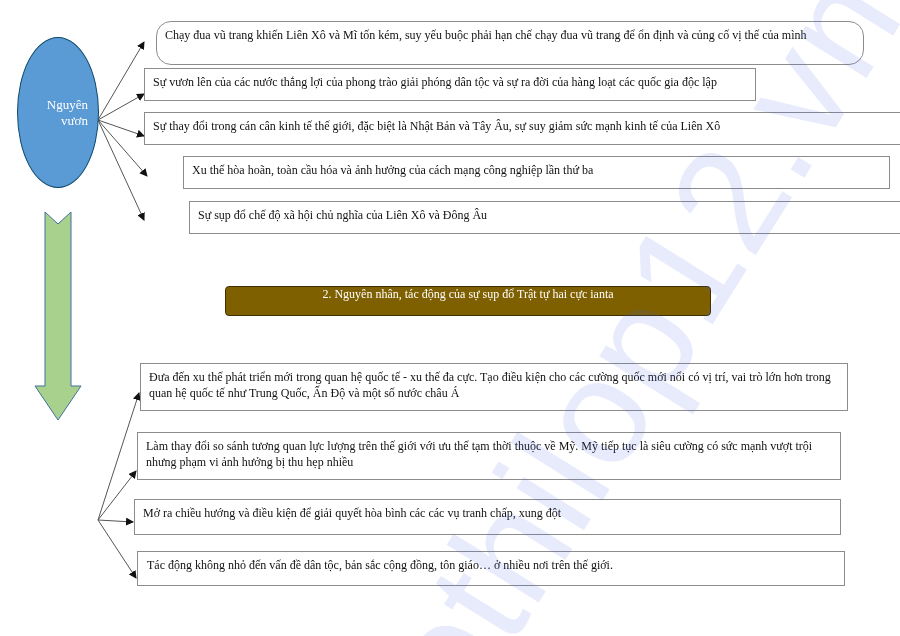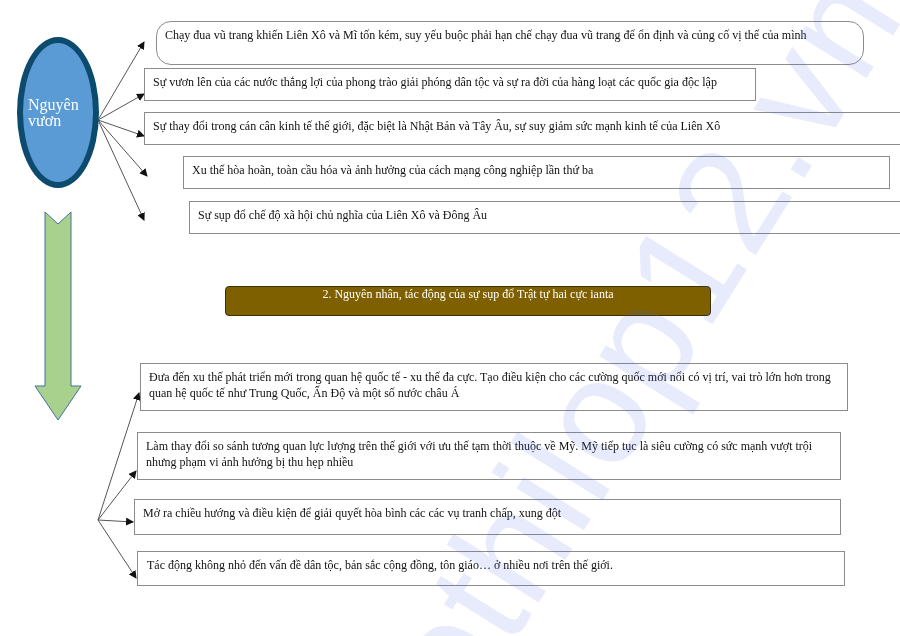--- a/index.html
+++ b/index.html
@@ -22,28 +22,28 @@
     }
     .connectors {
       position: absolute;
       left: 0; top: 0;
       width: 900px; height: 636px;
       pointer-events: none;
     }
     .ellipse {
       position: absolute;
       background: #5b9bd5;
-      border: 6px solid #0c4a6e;
+      border: 1px solid #0c4a6e;
       border-radius: 50%;
       display: flex;
       align-items: center;
       justify-content: center;
-      text-align: left;
+      text-align: right;
       color: #ffffff;
-      font-size: 16px;
+      font-size: 13px;
       line-height: 16px;
       box-sizing: border-box;
     }
     .ellipse span {
       display: block;
       width: 60px;
     }
     .box {
       position: absolute;
       background: #ffffff;

